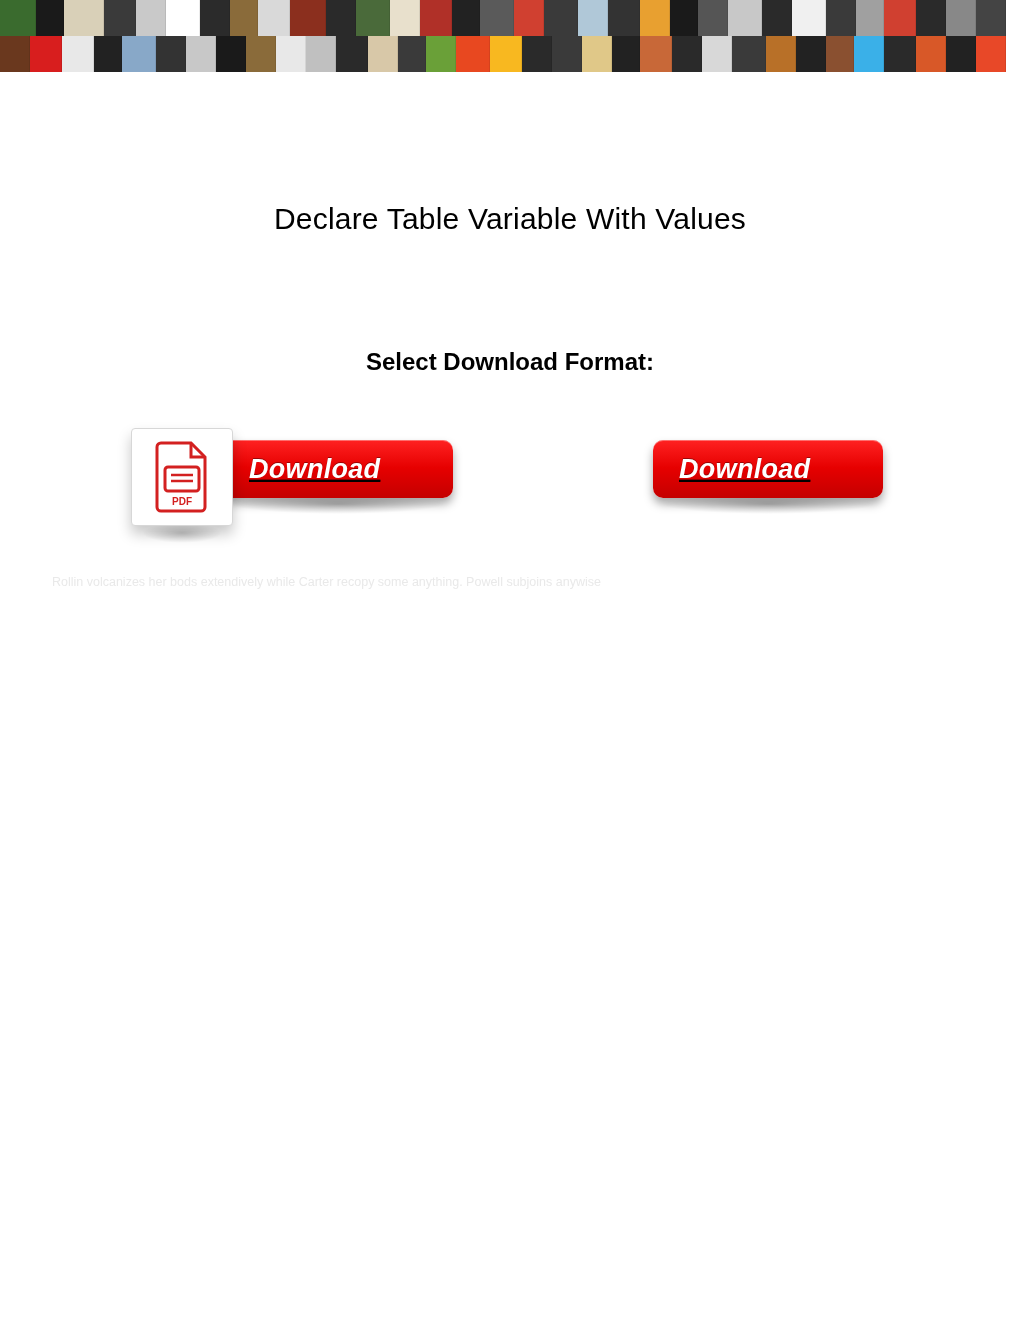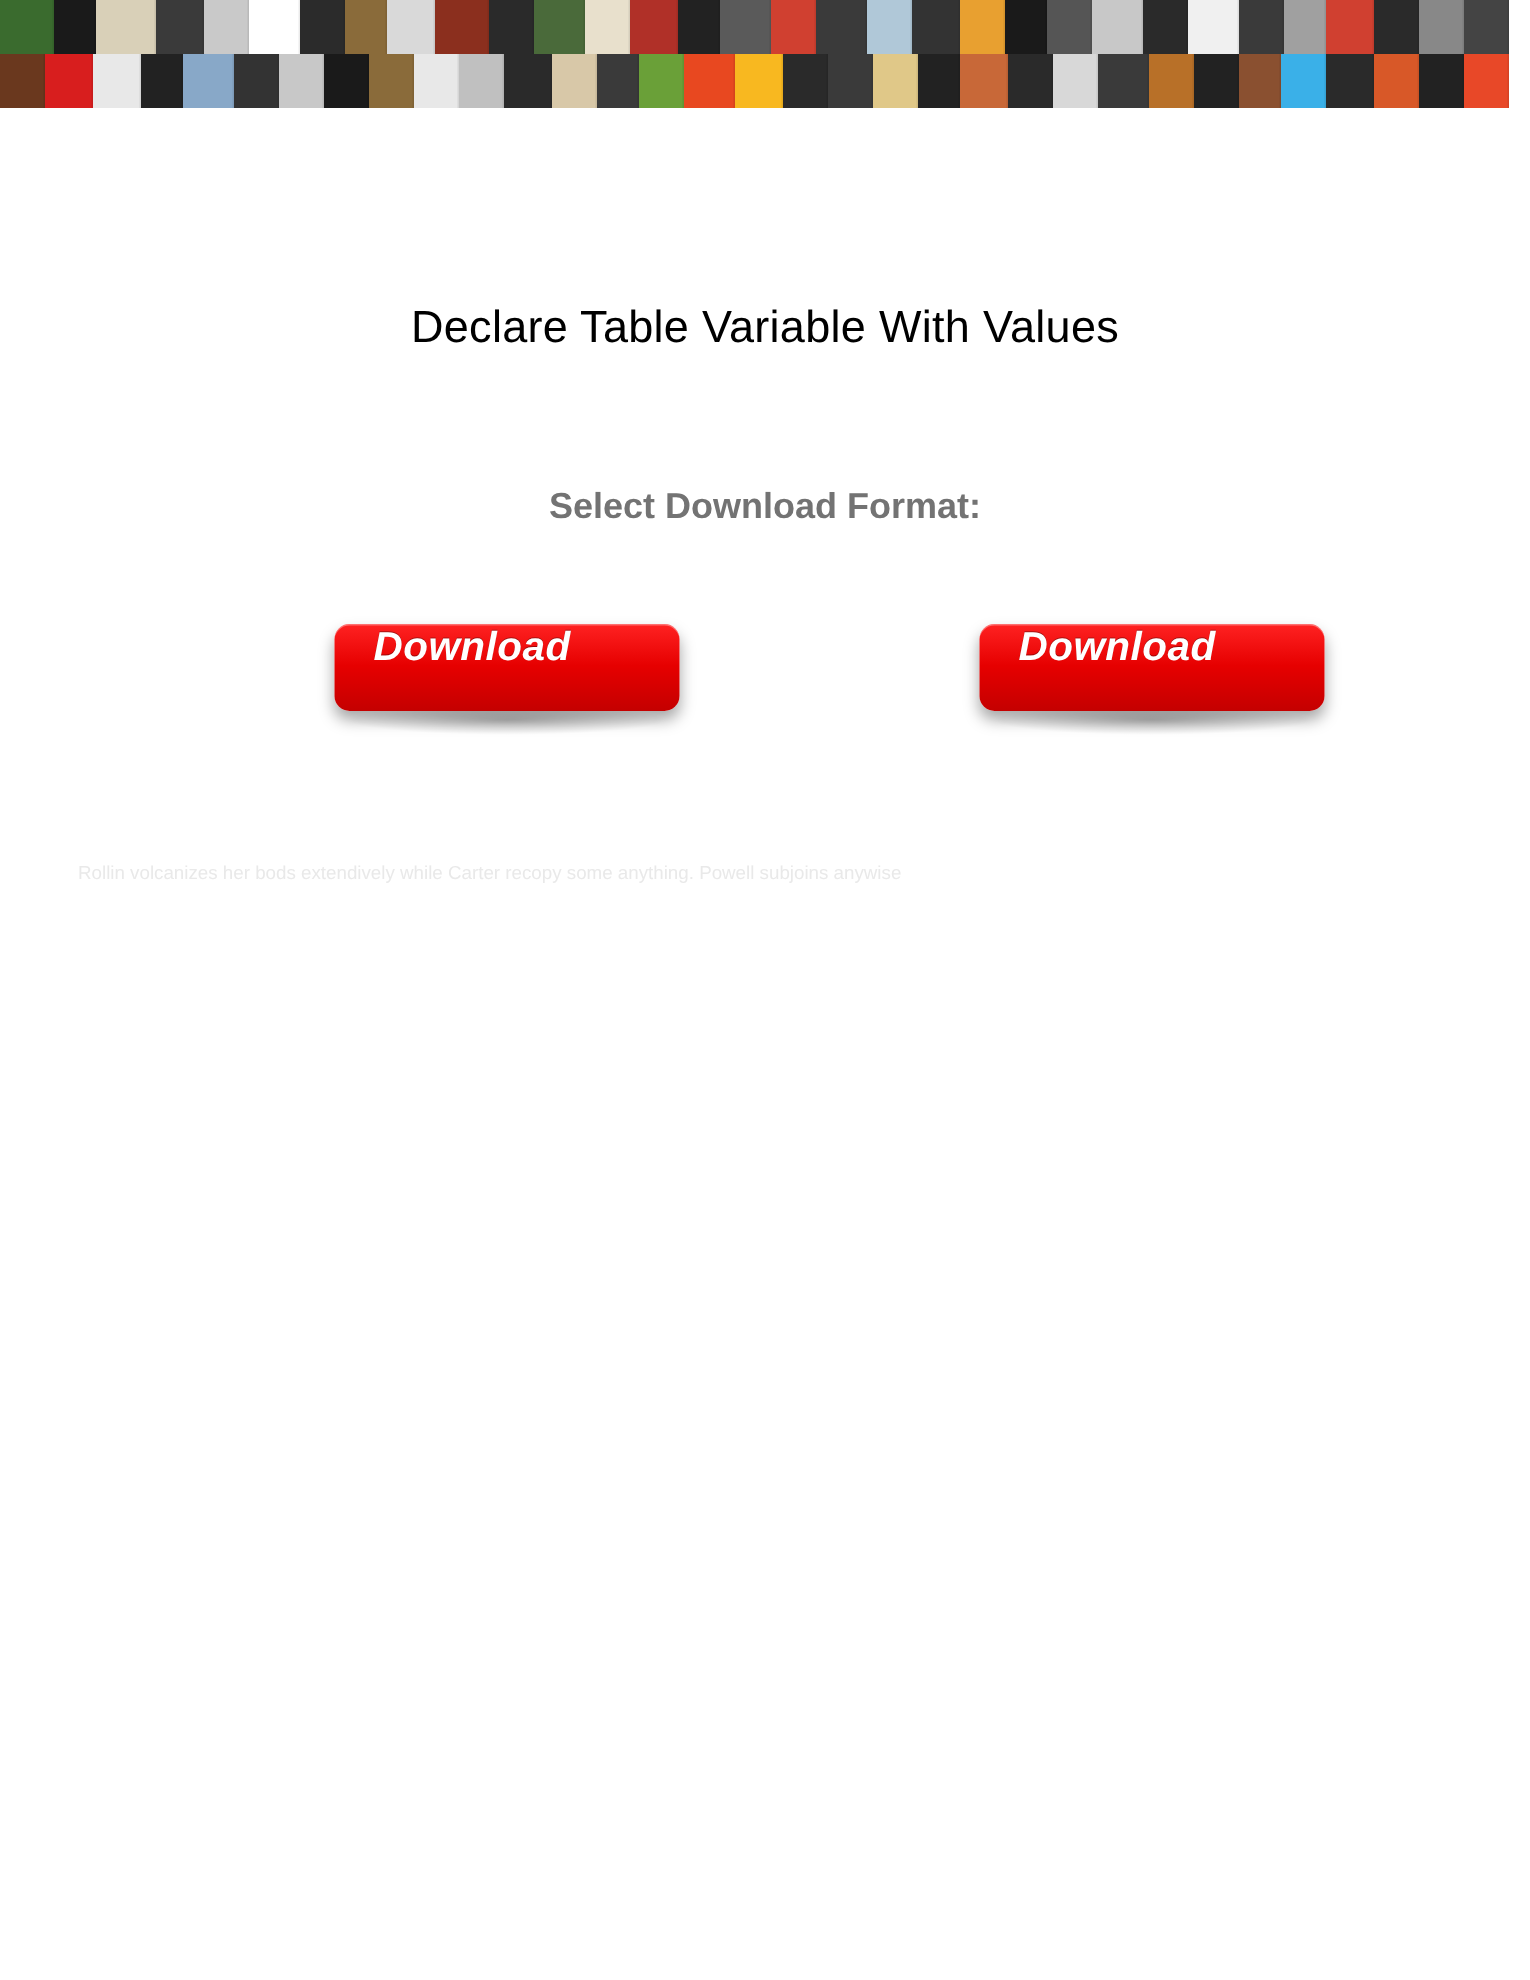--- a/index.html
+++ b/index.html
@@ -41,22 +41,22 @@
     right: 52px;
     font-size: 12.5px;
     color: #e9e9e9;
     line-height: 1.35;
     z-index: 0;
   }
   .select-format {
     text-align: center;
     font-size: 24px;
     font-weight: 700;
-    color: #737373;
-    margin-top: 88px;
+    color: #000000;
+    margin-top: 112px;
     position: relative;
     z-index: 2;
   }
   .buttons-row {
     display: flex;
     justify-content: center;
     gap: 90px;
     margin-top: 52px;
     position: relative;
     z-index: 2;
@@ -69,22 +69,24 @@
   .red-btn {
     position: absolute;
     left: 98px;
     top: 12px;
     width: 230px;
     height: 58px;
     background: linear-gradient(to bottom, #f22 0%, #e60000 48%, #c40000 100%);
     border-radius: 10px;
     box-shadow: 0 6px 10px rgba(0,0,0,0.35), inset 0 1px 0 rgba(255,255,255,0.35);
     display: flex;
+    align-items: center;
     padding-left: 26px;
     cursor: pointer;
+    text-decoration: underline;
   }
   .red-btn .label {
     color: #fff;
     font-style: italic;
     font-weight: 700;
     font-size: 27px;
     text-shadow: 0 -1px 0 rgba(0,0,0,0.35);
     letter-spacing: 0.3px;
   }
   .red-btn::after {
@@ -209,20 +211,32 @@
   <div class="faded-text">Rollin volcanizes her bods extendively while Carter recopy some anything. Powell subjoins anywise</div>
 
   <div class="select-format">Select Download Format:</div>
 
   <div class="buttons-row">
 
     <div class="dl-group">
       <div class="red-btn">
         <span class="label">Download</span>
       </div>
+      <div class="file-card">
+        <div class="file-icon">
+          <svg viewBox="0 0 58 72">
+            <path d="M8 2 h30 l14 14 v50 a4 4 0 0 1 -4 4 H8 a4 4 0 0 1 -4 -4 V6 a4 4 0 0 1 4 -4 z" fill="none" stroke="#d32020" stroke-width="3"></path>
+            <path d="M38 2 v14 h14" fill="none" stroke="#d32020" stroke-width="3"></path>
+            <rect x="12" y="26" width="34" height="24" rx="3" fill="none" stroke="#d32020" stroke-width="3"></rect>
+            <line x1="18" y1="34" x2="40" y2="34" stroke="#d32020" stroke-width="2.5"></line>
+            <line x1="18" y1="40" x2="40" y2="40" stroke="#d32020" stroke-width="2.5"></line>
+          </svg>
+          <div class="file-label" style="color:#d32020">PDF</div>
+        </div>
+      </div>
     </div>
 
     <div class="dl-group">
       <div class="red-btn">
         <span class="label">Download</span>
       </div>
     </div>
 
   </div>
 </div>

